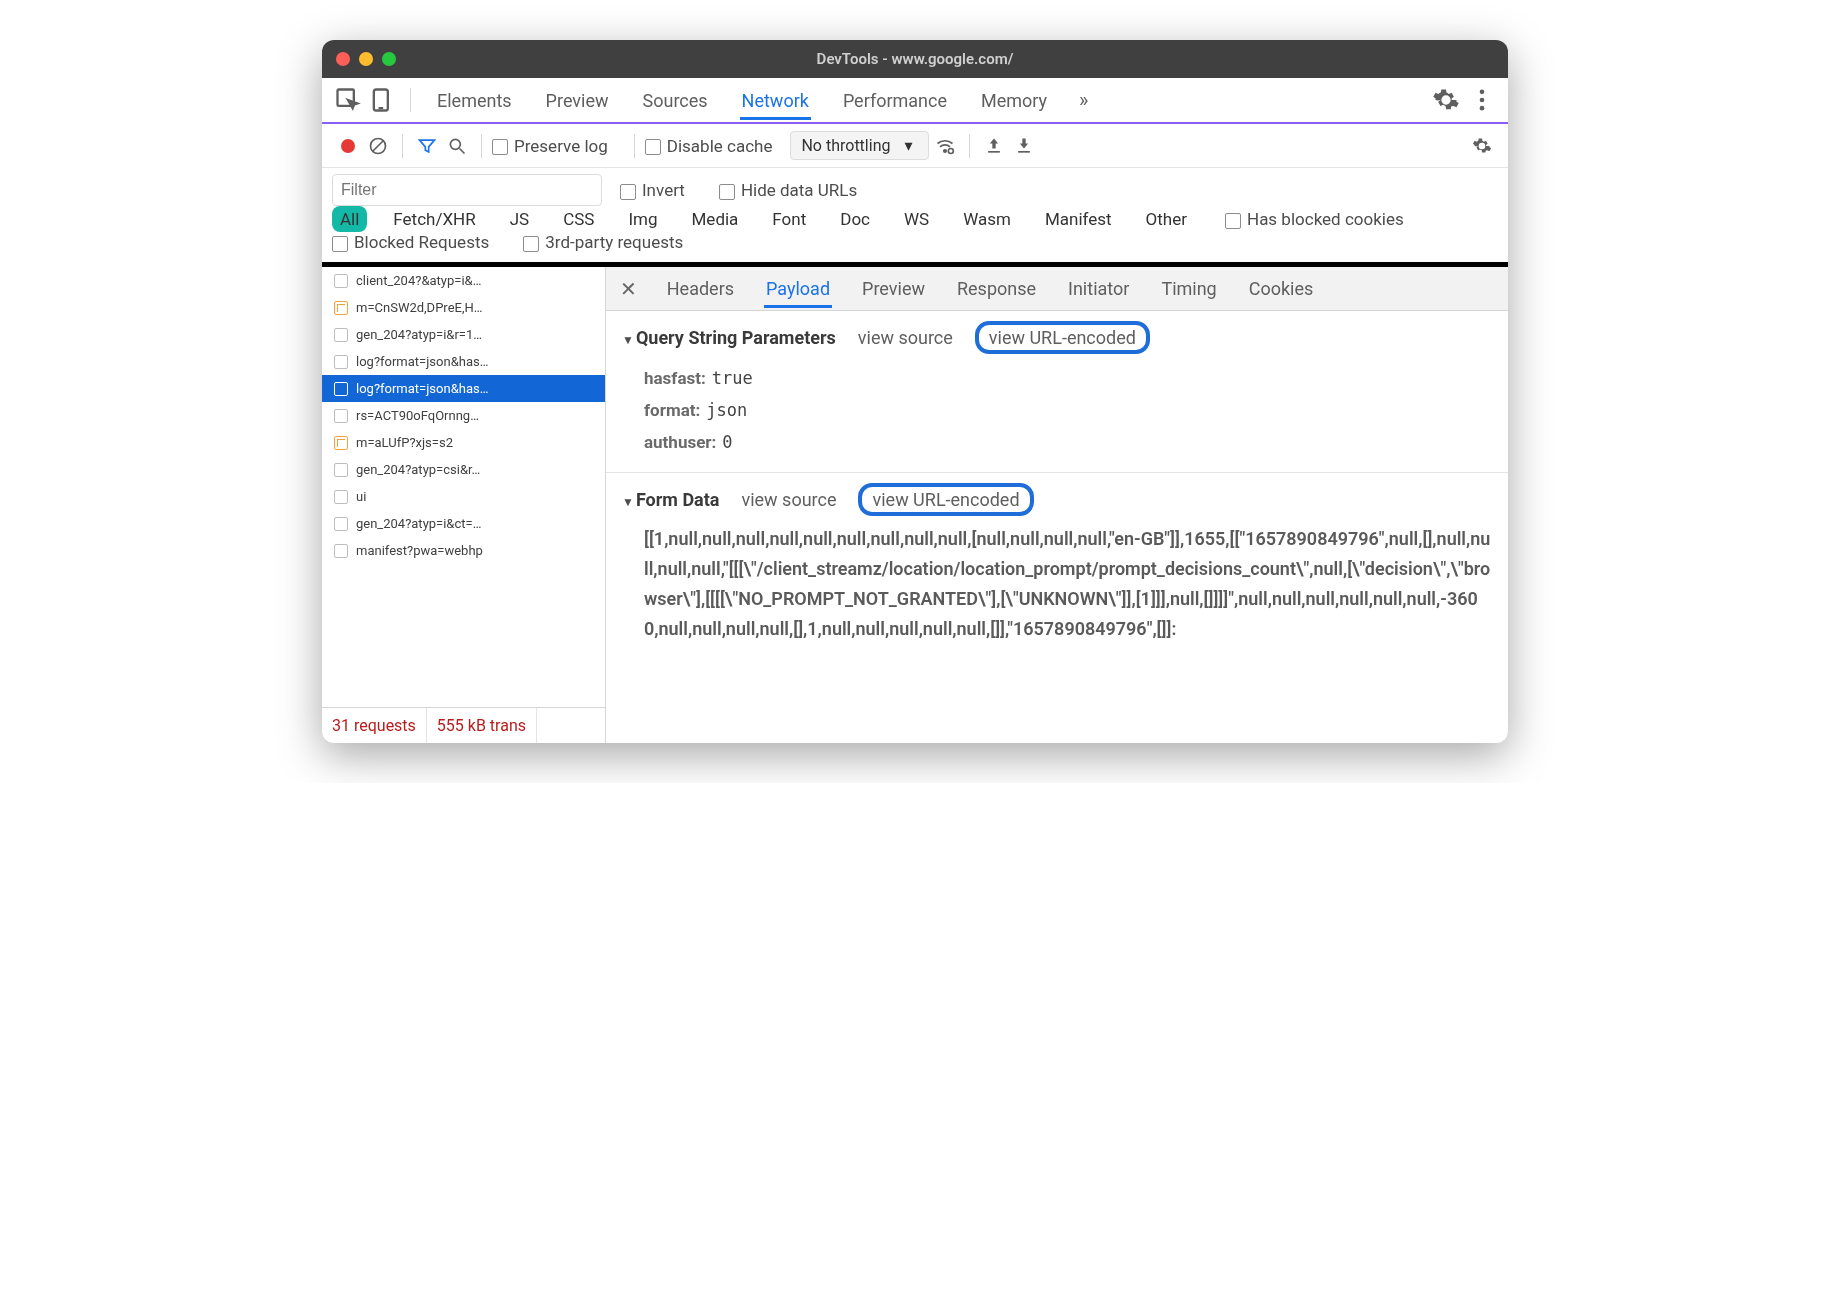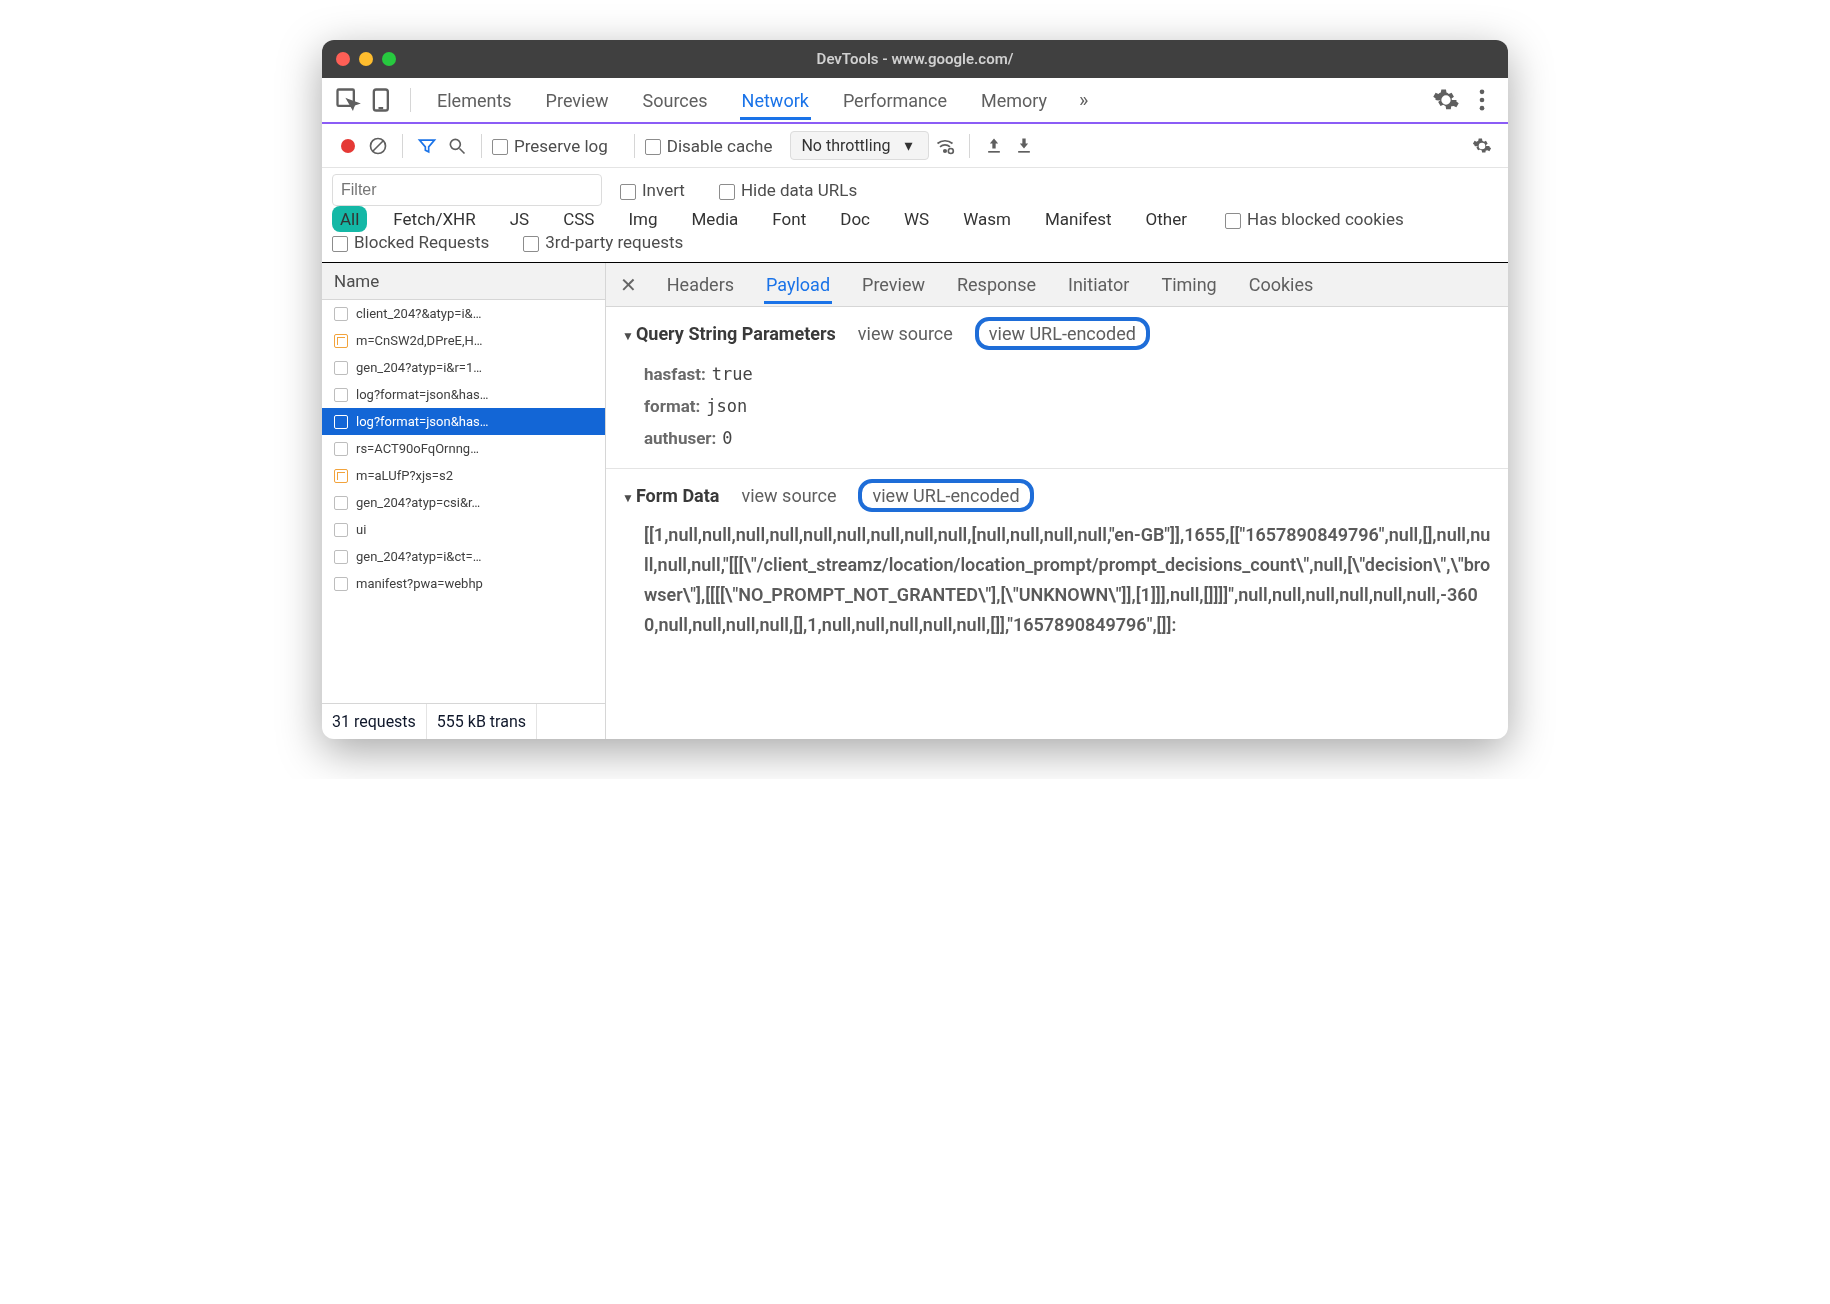--- a/index.html
+++ b/index.html
@@ -68,41 +68,41 @@
     padding: 0 12px;
     gap: 2px;
   }
   .reddot { width:14px; height:14px; border-radius:50%; background:#e53935;}
   .toolbar svg { width:20px; height:20px; }
   .funnel { color:#1a73e8; }
   .cbox { width:16px; height:16px; border:1.5px solid #8c8c8c; border-radius:2px; margin-right:6px; display:inline-block; vertical-align:middle;}
   .lbl { color:#4d4d4d; font-size:17px; margin-right:16px;}
   .nothrottle { background:#f4f4f4; border:1px solid #dcdcdc; border-radius:4px; padding:4px 10px; font-size:16px; color:#333; display:flex; align-items:center; gap:8px;}
   
-  .filterrow { display:flex; flex-wrap:wrap; align-items:center; padding: 6px 10px 10px 10px; gap: 0 18px; border-bottom:1px solid #000000;}
+  .filterrow { display:flex; flex-wrap:wrap; align-items:center; padding: 6px 10px 10px 10px; gap: 0 18px; border-bottom:5px solid #000000;}
   .filterinput { width: 270px; border:1px solid #dcdcdc; border-radius:4px; padding: 6px 8px; font-size:16px; color:#888; }
   .chipgrp { display:flex; align-items:center; gap:18px; flex-wrap:wrap; }
   .chip { font-size:17px; color:#333; cursor:pointer; padding:3px 8px; border-radius:8px;}
   .chip.active { background:#14b8a6; }
   
   .main { display:flex; height: 476px; }
   .left {
     width: 284px;
     border-right:1px solid #d6d6d6;
     display:flex; flex-direction:column;
   }
   .colhead { background:#f2f2f2; border-bottom:1px solid #d6d6d6; padding:8px 12px; font-size:17px; color:#4d4d4d;}
   .rows { flex:1; overflow:hidden;}
   .row { display:flex; align-items:center; gap:8px; padding:6px 12px; font-size:13px; color:#404040; white-space:nowrap; overflow:hidden; text-overflow:ellipsis; cursor:pointer;}
   .row .fic { width:14px; height:14px; border:1.5px solid #bdbdbd; border-radius:2px; flex:0 0 14px;}
   .row .fic.js { border-color:#f2a33c; position:relative;}
   .row .fic.js::after{content:""; position:absolute; inset:2px; border-left:1.5px solid #f2a33c; border-top:1.5px solid #f2a33c;}
   .row.sel { background:#1366d6; color:#fff;}
   .row.sel .fic{ border-color:#fff;}
-  .footer { border-top:1px solid #d6d6d6; display:flex; font-size:16px; color:#0f172a;text-align:center;}
+  .footer { border-top:1px solid #d6d6d6; display:flex; font-size:16px; color:#b91c1c;text-align:center;}
   .footer div{ padding:8px 10px; border-right:1px solid #e4e4e4;}
   .right { flex:1; display:flex; flex-direction:column;}
   .subtabs { display:flex; align-items:center; gap:28px; padding:0 14px; height:44px; border-bottom:1px solid #d6d6d6; background:#f2f2f2;}
   .subtab { font-size:18px; color:#5f5f5f; cursor:pointer; padding:9px 2px;}
   .subtab.active { color:#1a73e8; border-bottom:3px solid #1a73e8; padding-bottom:6px;}
   .xclose{ color:#666; font-size:20px; cursor:pointer;}
   .detail { padding: 10px 16px; overflow:hidden; }
   .sect { margin-bottom:14px;}
   .secthead { display:flex; align-items:center; gap:22px; margin-bottom:8px;}
   .secthead .tri{ color:#4d4d4d; font-size:12px; margin-right:2px;}
@@ -249,21 +249,20 @@
       <label class="lbl" style="margin-left:12px"><span class="cbox"></span><span>Has blocked cookies</span></label>
     </div>
     <div style="flex-basis:100%; height:0"></div>
     <label class="lbl"><span class="cbox"></span><span>Blocked Requests</span></label>
     <label class="lbl"><span class="cbox"></span><span>3rd-party requests</span></label>
   </div>
 
   <div class="main">
 
     <div class="left">
-      <div class="colhead">Name</div>
       <div class="rows" id="reqrows">
           <div class="row">
             <span class="fic"></span>
             <span>client_204?&amp;atyp=i&amp;…</span>
           </div>
           <div class="row">
             <span class="fic js"></span>
             <span>m=CnSW2d,DPreE,H…</span>
           </div>
           <div class="row">

